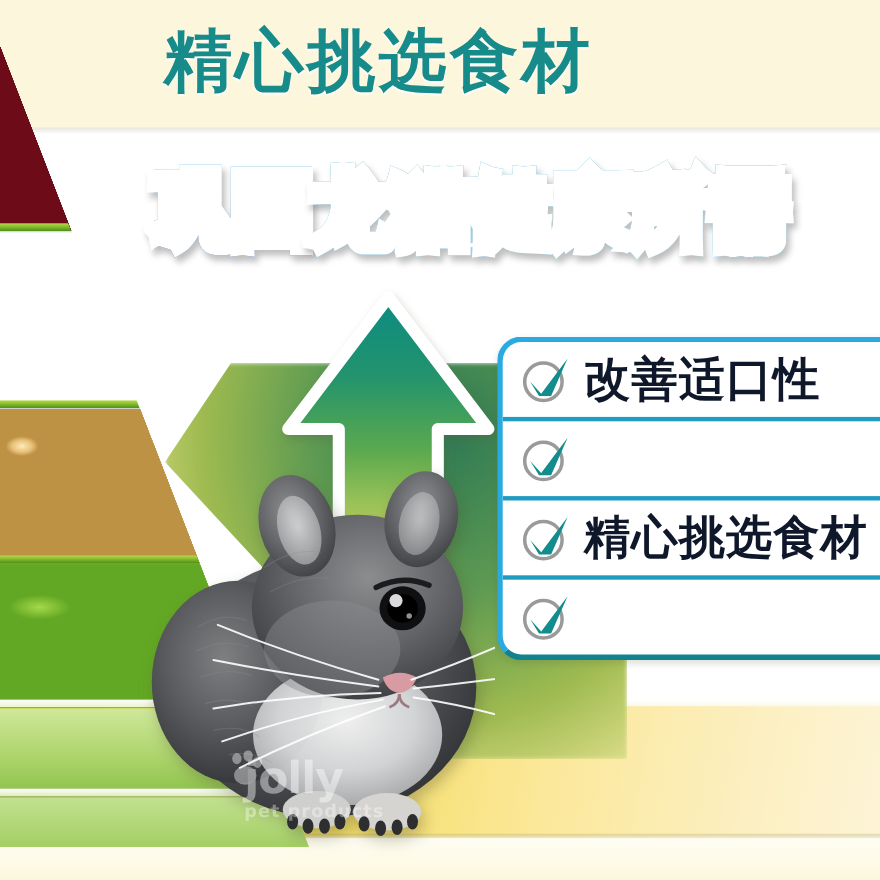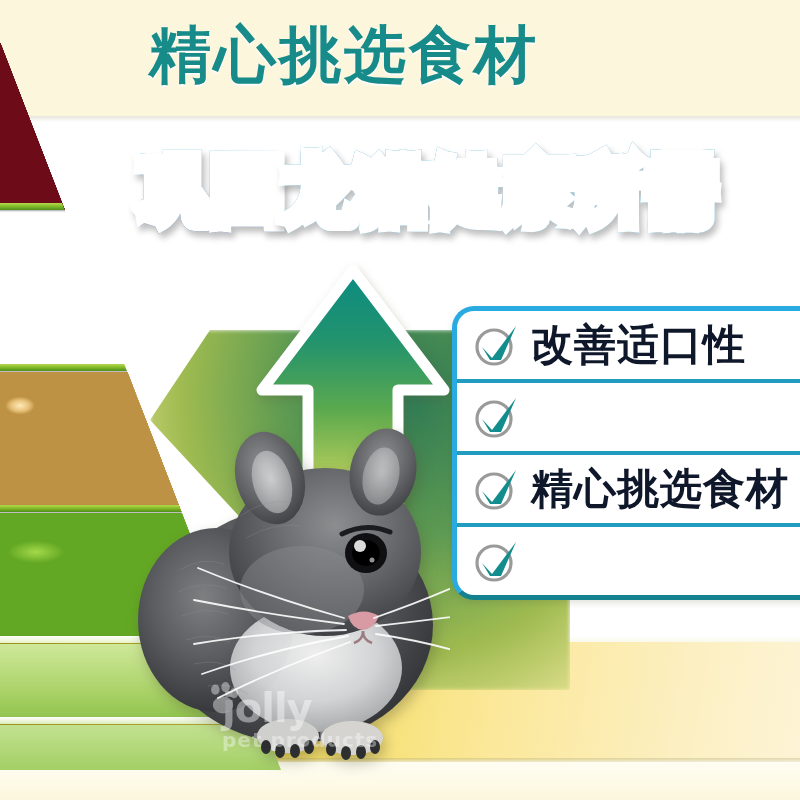--- a/index.html
+++ b/index.html
@@ -116,21 +116,21 @@
 
   
   .chin{position:absolute;left:120px;top:420px;width:330px;height:345px;}
   .chin svg{display:block;filter:drop-shadow(3px 6px 7px rgba(80,80,50,.35));}
 
   
   .watermark{position:absolute;left:222px;top:676px;width:230px;height:70px;
     pointer-events:none;opacity:.5;}
   .wm-main{font-size:40px;font-weight:700;color:rgba(255,255,255,.85);
     letter-spacing:-1px;line-height:1;font-family:"DejaVu Sans",sans-serif;margin-top:12px;}
-  .wm-sub{font-size:20px;font-weight:700;color:rgba(255,255,255,.75);
+  .wm-sub{font-size:16px;font-weight:700;color:rgba(255,255,255,.75);
     letter-spacing:1px;line-height:1;margin-top:2px;font-family:"DejaVu Sans",sans-serif;}
   .wm-paw{position:absolute;left:-16px;top:6px;width:34px;height:34px;}
 
   
   .headline{
     position:absolute;left:0;top:24px;width:688px;text-align:center;
     font-family:"DejaVu Sans","Liberation Sans",sans-serif;
     font-size:62px;font-weight:bold;color:#178a8a;letter-spacing:3px;
     line-height:1;text-shadow:0 2px 2px rgba(255,255,255,.9);
   }

